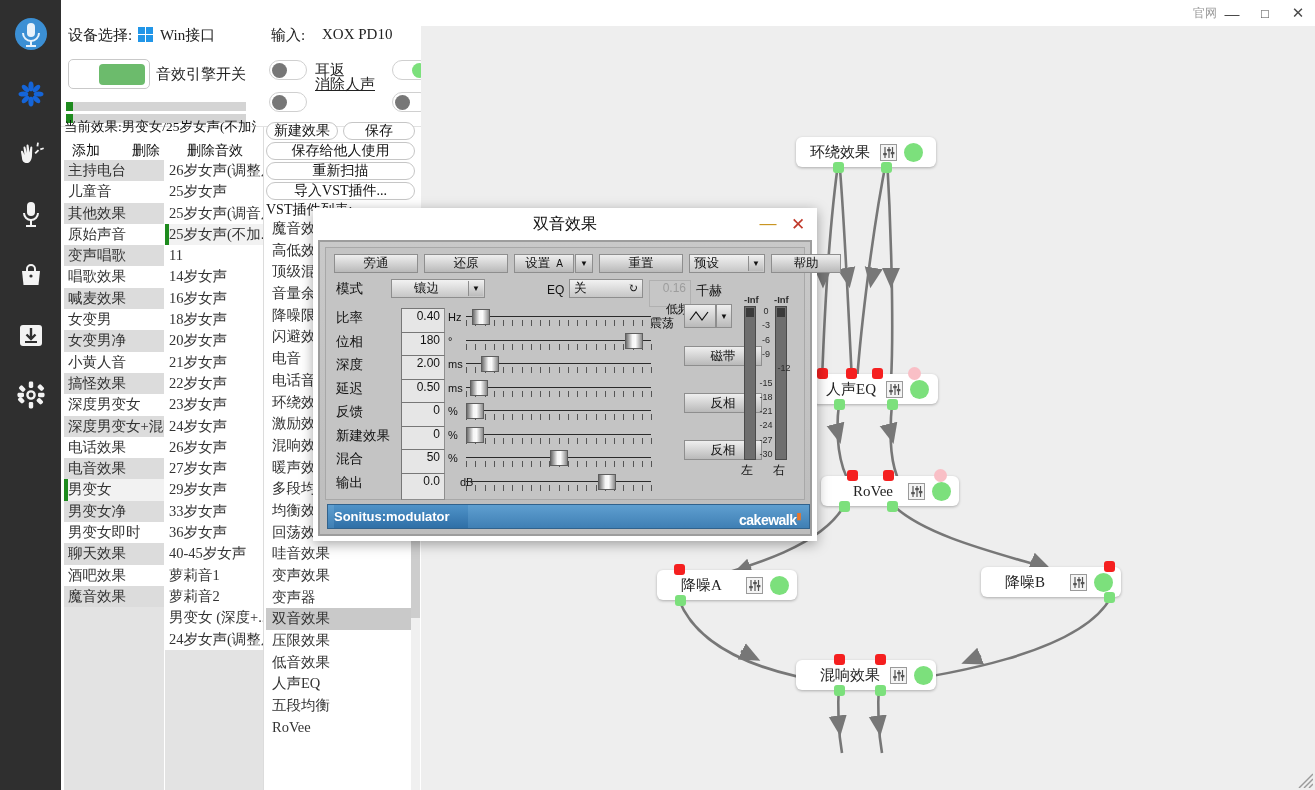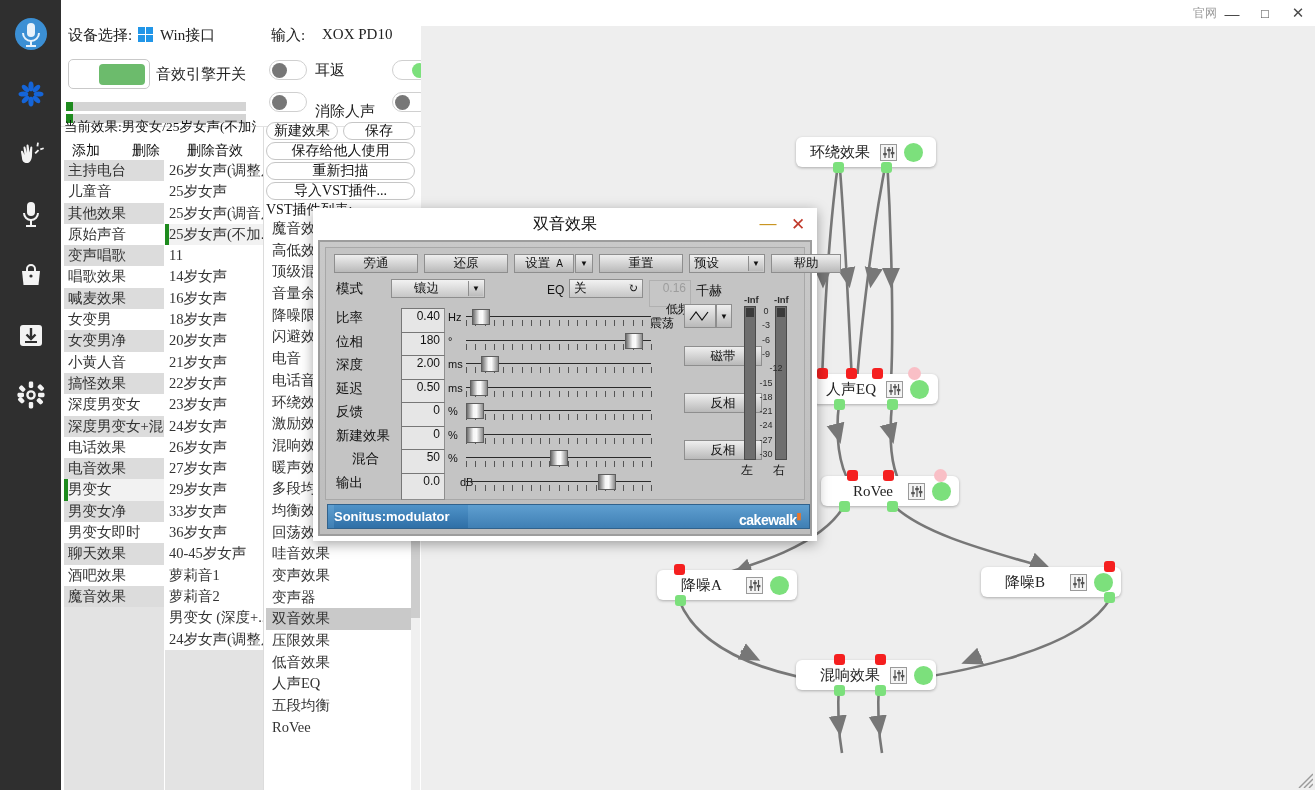--- a/index.html
+++ b/index.html
@@ -379,21 +379,21 @@
   <div class="tgl-lbl" style="left:315px; top:61px;">耳返</div>
 
   <div class="tgl on" style="left:392px; top:60px;">
       <i></i>
     </div>
   <div class="tgl-lbl" style="left:438px; top:61px;">立体声混音</div>
 
   <div class="tgl off" style="left:269px; top:92px;">
       <i></i>
     </div>
-  <div class="tgl-lbl" style="left:315px; top:102px;">消除人声</div>
+  <div class="tgl-lbl" style="left:315px; top:75px;text-decoration:underline;">消除人声</div>
 
   <div class="tgl off" style="left:392px; top:92px;">
       <i></i>
     </div>
   <div class="tgl-lbl" style="left:438px; top:93px;">闪避</div>
 
   <div class="knob" style="left:521px; top:52px;">
     <svg width="48" height="48" viewBox="0 0 48 48">
       <path d="M11 38A17 17 0 1 1 37 38" stroke="#b8dced" stroke-width="8" fill="none" stroke-linecap="round"></path>
       <path d="M24 24 L20 36 L28 34 Z" fill="#b8dced"></path>
@@ -946,21 +946,21 @@
               <i style="left:120.25px"></i>
               <i style="left:129.5px"></i>
               <i style="left:138.75px"></i>
               <i style="left:148px"></i>
               <i style="left:157.25px"></i>
               <i style="left:166.5px"></i>
               <i style="left:175.75px"></i>
               <i style="left:185px"></i>
             </div>
             <div class="thumb" style="left: 140.25px; top: 178.5px;"></div>
-            <div class="prow-lbl" style="left: 26px; top: 202px;">混合</div>
+            <div class="prow-lbl" style="left: 10px; top: 202px;">混合</div>
             <div class="pfield" style="left: 75px; top: 201px; width: 44px;">50</div>
             <div class="punit" style="left: 122px; top: 204px;">%</div>
             <div class="track" style="left: 140px; top: 209px; width: 185px;"></div>
             <div class="ticks" style="left: 140px; top: 213px; width: 185px;">
               <i style="left:0px"></i>
               <i style="left:9.25px"></i>
               <i style="left:18.5px"></i>
               <i style="left:27.75px"></i>
               <i style="left:37px"></i>
               <i style="left:46.25px"></i>
@@ -1017,21 +1017,21 @@
             <i></i>
           </div>
         <div class="vu" style="left:449px; top:58px; height:154px;">
             <i></i>
           </div>
         <div id="vu-scale" style="position:absolute; left:430px; top:58px; width:20px; height:156px;">
             <div class="vu-scale" style="left: 0px; top: 0px; width: 20px;">0</div>
             <div class="vu-scale" style="left: 0px; top: 14.3px; width: 20px;">-3</div>
             <div class="vu-scale" style="left: 0px; top: 28.6px; width: 20px;">-6</div>
             <div class="vu-scale" style="left: 0px; top: 42.9px; width: 20px;">-9</div>
-            <div class="vu-scale" style="left: 0px; top: 57.2px; width: 40px;">-12</div>
+            <div class="vu-scale" style="left: 8px; top: 57.2px; width: 40px;">-12</div>
             <div class="vu-scale" style="left: 0px; top: 71.5px; width: 20px;">-15</div>
             <div class="vu-scale" style="left: 0px; top: 85.8px; width: 20px;">-18</div>
             <div class="vu-scale" style="left: 0px; top: 100.1px; width: 20px;">-21</div>
             <div class="vu-scale" style="left: 0px; top: 114.4px; width: 20px;">-24</div>
             <div class="vu-scale" style="left: 0px; top: 128.7px; width: 20px;">-27</div>
             <div class="vu-scale" style="left: 0px; top: 143px; width: 20px;">-30</div>
           </div>
         <div class="vu-lr" style="left:415px; top:214px;">左</div>
         <div class="vu-lr" style="left:447px; top:214px;">右</div>
       </div>

